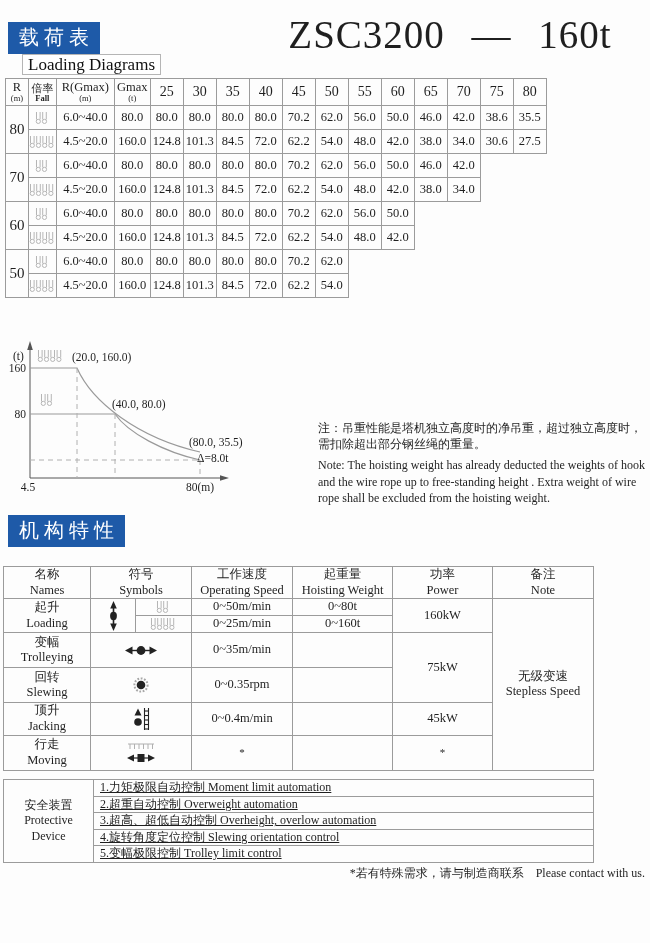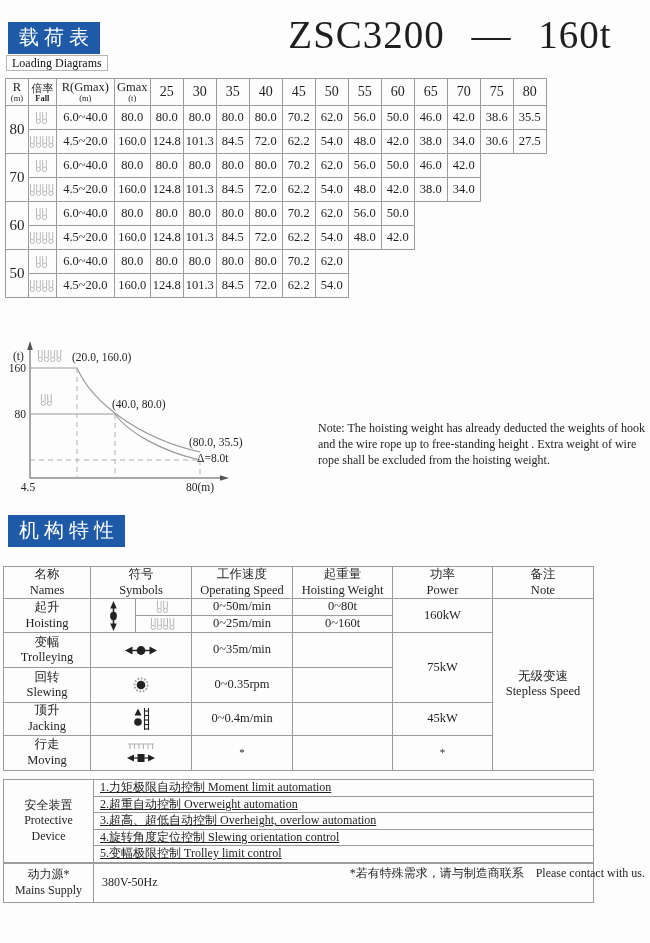--- a/index.html
+++ b/index.html
@@ -3,22 +3,22 @@
 <meta charset="utf-8">
 <style>
   html,body{margin:0;padding:0;background:#fff;}
   .page{position:relative;width:650px;height:943px;background:#fdfdfd;overflow:hidden;
         font-family:"Liberation Serif",serif;color:#1f1f1f;}
 
   
   .sec-header{position:absolute;}
   .sec-blue{background:#1e5aa8;color:#fff;text-align:center;font-size:20px;
             letter-spacing:5px;padding:2px 6px 3px 11px;display:inline-block;margin-left:2px;}
-  .sec-en{background:#fff;border:1px solid #b5b5b5;color:#111;font-size:12px;
-          text-align:center;padding:1px 5px;display:inline-block;white-space:nowrap;}
+  .sec-en{background:#fff;border:1px solid #b5b5b5;color:#111;font-size:17px;
+          text-align:center;padding:1px 5px;display:inline-block;white-space:nowrap;margin-left:16px;}
   .sec-header .row2{margin-top:0;line-height:1;}
 
   
   .main-title{position:absolute;top:12px;left:285px;width:330px;margin:0;
               font-size:39px;font-weight:normal;text-align:center;letter-spacing:1px;
               word-spacing:16px;white-space:nowrap;}
 
   
   #loading-table{position:absolute;top:78px;left:5px;border-collapse:collapse;
                  table-layout:fixed;text-align:center;}
@@ -393,20 +393,21 @@
           <line x1="1.5" y1="0" x2="1.5" y2="7.5"></line>
           <line x1="5.1" y1="0" x2="5.1" y2="7.5"></line>
           <circle cx="3.3" cy="9.4" r="2.1"></circle>
           <line x1="7.7" y1="0" x2="7.7" y2="7.5"></line>
           <line x1="11.3" y1="0" x2="11.3" y2="7.5"></line>
           <circle cx="9.5" cy="9.4" r="2.1"></circle>
         </g>
       </svg></span>
 
   <div class="note">
+    <p>注：吊重性能是塔机独立高度时的净吊重，超过独立高度时，需扣除超出部分钢丝绳的重量。</p>
     <p>Note: The hoisting weight has already deducted the weights of hook and the wire rope up to free-standing height . Extra weight of wire rope shall be excluded from the hoisting weight.</p>
   </div>
 
   <div class="sec-header" style="top:515px;left:6px;">
     <div><span class="sec-blue">机构特性</span></div>
   </div>
 
   <table id="mech-table">
     <colgroup>
       <col style="width:87px">
@@ -440,21 +441,21 @@
             <div>Power</div>
           </th>
       <th>
             <div>备注</div>
             <div>Note</div>
           </th>
     </tr>
     <tr class="sub">
       <td rowspan="2">
             <div>起升</div>
-            <div>Hoisting</div>
+            <div>Loading</div>
           </td>
       <td rowspan="2" class="sym">
         <svg width="13" height="30" viewBox="0 0 13 30">
           <line x1="6.5" y1="5" x2="6.5" y2="25" stroke="#222" stroke-width="1.6"></line>
           <polygon points="6.5,0 3.2,7.5 9.8,7.5" fill="#222"></polygon>
           <polygon points="6.5,30 3.2,22.5 9.8,22.5" fill="#222"></polygon>
           <ellipse cx="6.5" cy="15" rx="3.4" ry="4.2" fill="#222"></ellipse>
         </svg>
       </td>
       <td class="sym"><span id="mfall2"><svg width="14.4" height="13" viewBox="0 0 14.4 13">
@@ -601,31 +602,16 @@
         </tr>
     <tr>
           <td class="pitem">4.旋转角度定位控制  Slewing orientation control</td>
         </tr>
     <tr>
           <td class="pitem">5.变幅极限控制  Trolley limit control</td>
         </tr>
   </tbody>
     </table>
 
-  <table id="mains-table">
-    <colgroup>
-        <col style="width:90px">
-        <col style="width:500px">
-      </colgroup>
-    <tbody>
-        <tr>
-      <td class="plabel">
-        <div>动力源*</div>
-            <div>Mains Supply</div>
-      </td>
-      <td class="mval">380V-50Hz</td>
-    </tr>
-  </tbody>
-    </table>
 
   <div class="footer-note">*若有特殊需求，请与制造商联系　Please contact with us.</div>
 
 </div>
 
 </body></html>

